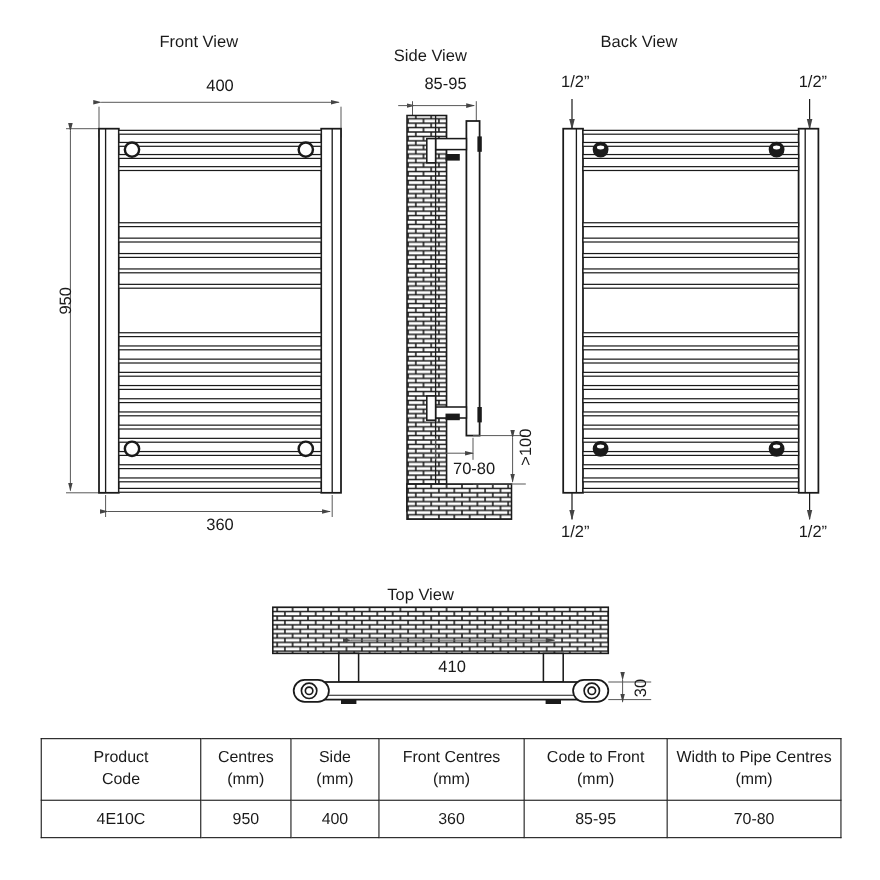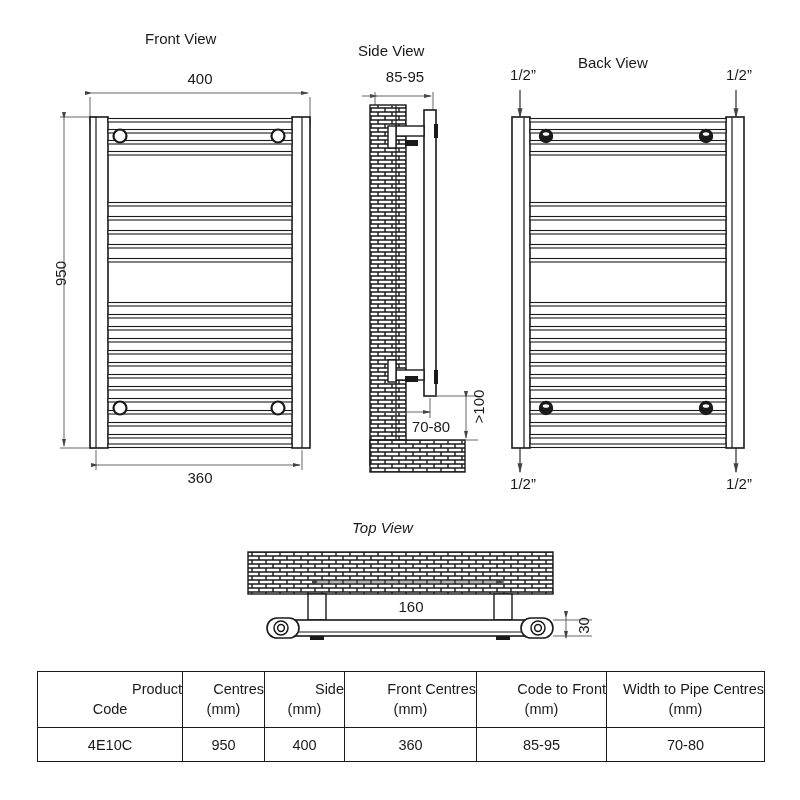--- a/index.html
+++ b/index.html
@@ -47,21 +47,21 @@
   #spec-table th, #spec-table td {
     border: 1.3px solid #1a1a1a;
     text-align: center;
     vertical-align: middle;
     color: #1a1a1a;
     font-weight: normal;
     padding: 0;
   }
   #spec-table th { height: 55px; line-height: 1.35; }
   #spec-table td { height: 33px; }
-  #spec-table .l1 { display:block;text-align:right; }
+  #spec-table .l1 { display:block; }
   #spec-table .l2 { display:block; }
 </style>
 </head>
 <body>
 
 <div id="stage">
 
   <svg class="drawing" viewBox="0 0 800 800">
     <defs>
 
@@ -285,37 +285,37 @@
       <g stroke="#555" stroke-width="0.9">
         <line x1="553" y1="620" x2="592" y2="620"></line>
         <line x1="553" y1="636" x2="592" y2="636"></line>
         <line x1="566" y1="618" x2="566" y2="638" marker-start="url(#arrL)" marker-end="url(#arrR)"></line>
       </g>
     </g>
   </svg>
 
   <div class="view-title" style="left:145px; top:30px; width:100px;">Front View</div>
   <div class="view-title" style="left:358px; top:30px; width:92px;margin-top:12px;">Side View</div>
-  <div class="view-title" style="left:578px; top:30px; width:100px;margin-top:24px;">Back View</div>
-  <div class="view-title" style="left:352px; top:519px; width:96px;font-style:italic;">Top View</div>
+  <div class="view-title" style="left:546px; top:30px; width:100px;">Back View</div>
+  <div class="view-title" style="left:352px; top:532px; width:96px;">Top View</div>
 
   <div class="dim-label" style="left:170px; top:70px; width:60px;">400</div>
   <div class="dim-label rot" style="left:30px; top:265px; width:60px;">950</div>
   <div class="dim-label" style="left:170px; top:469px; width:60px;">360</div>
 
   <div class="dim-label" style="left:370px; top:68px; width:70px;">85-95</div>
   <div class="dim-label" style="left:396px; top:418px; width:70px;">70-80</div>
   <div class="dim-label rot" style="left:450px; top:398px; width:56px;">&gt;100</div>
 
   <div class="dim-label" style="left:501px; top:66px; width:44px;">1/2”</div>
   <div class="dim-label" style="left:717px; top:66px; width:44px;">1/2”</div>
   <div class="dim-label" style="left:501px; top:475px; width:44px;">1/2”</div>
   <div class="dim-label" style="left:717px; top:475px; width:44px;">1/2”</div>
 
-  <div class="dim-label" style="left:381px; top:598px; width:60px;">160</div>
+  <div class="dim-label" style="left:381px; top:598px; width:60px;">410</div>
   <div class="dim-label rot" style="left:563px; top:617px; width:40px;">30</div>
 
   <table id="spec-table">
     <colgroup>
       <col style="width:145px">
         <col style="width:82px">
         <col style="width:80px">
       <col style="width:132px">
         <col style="width:130px">
         <col style="width:158px">

